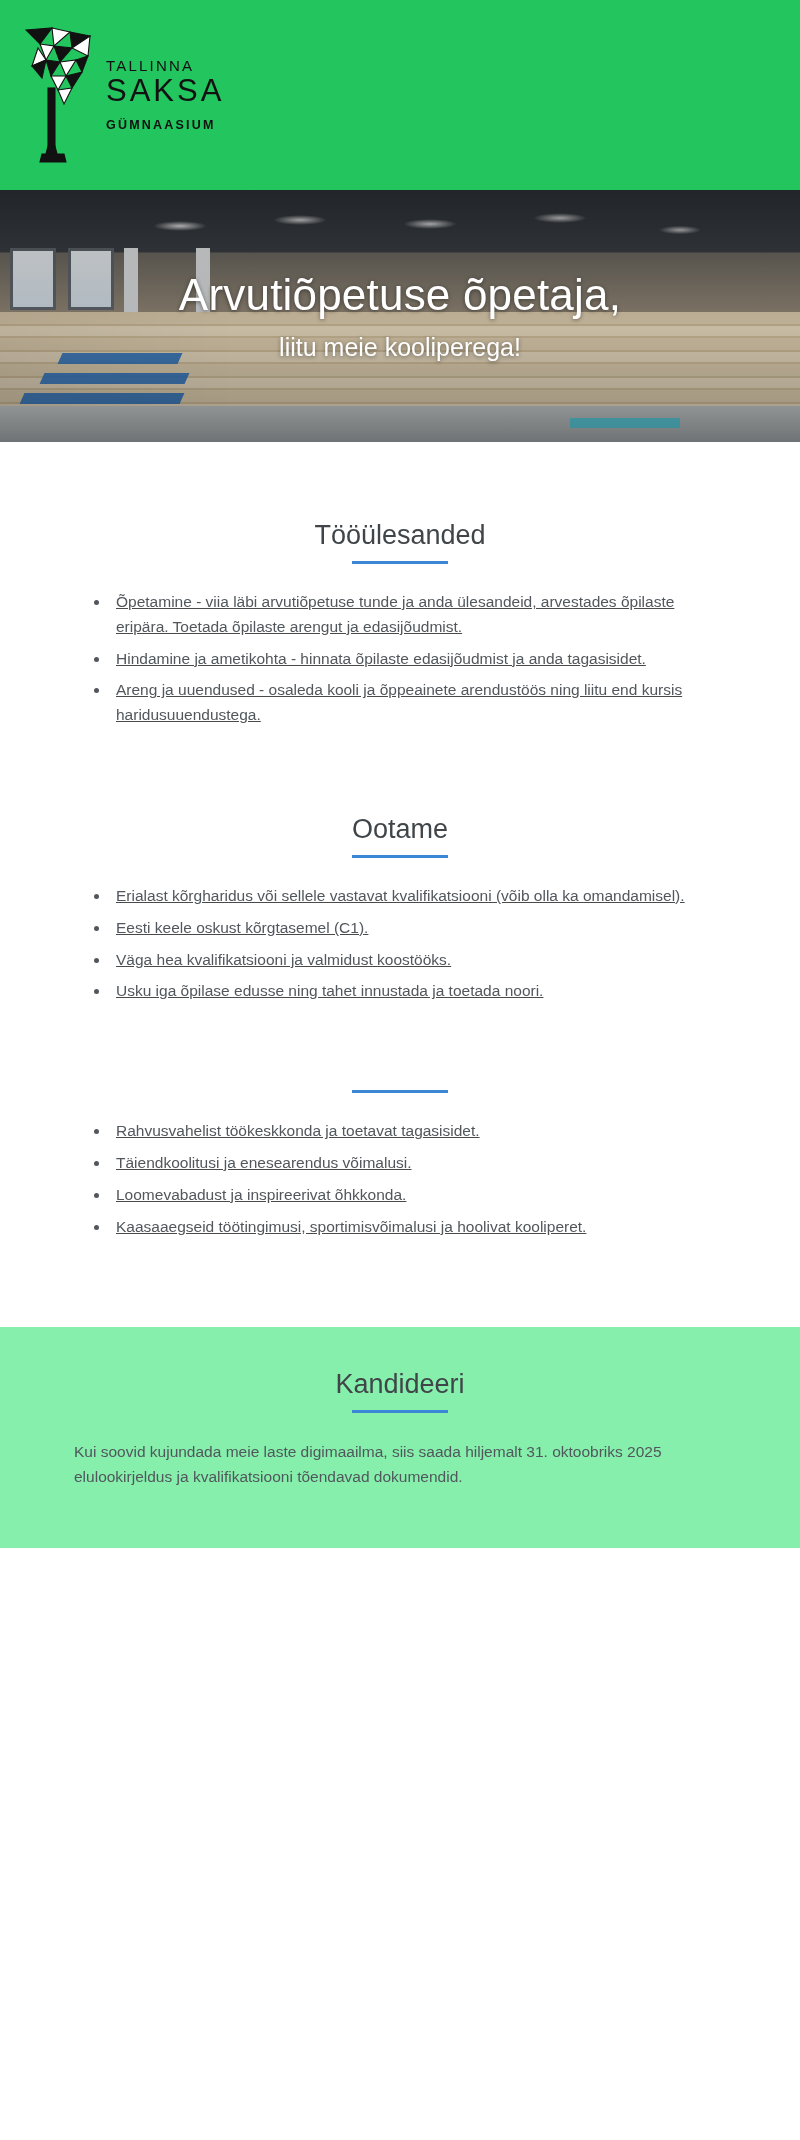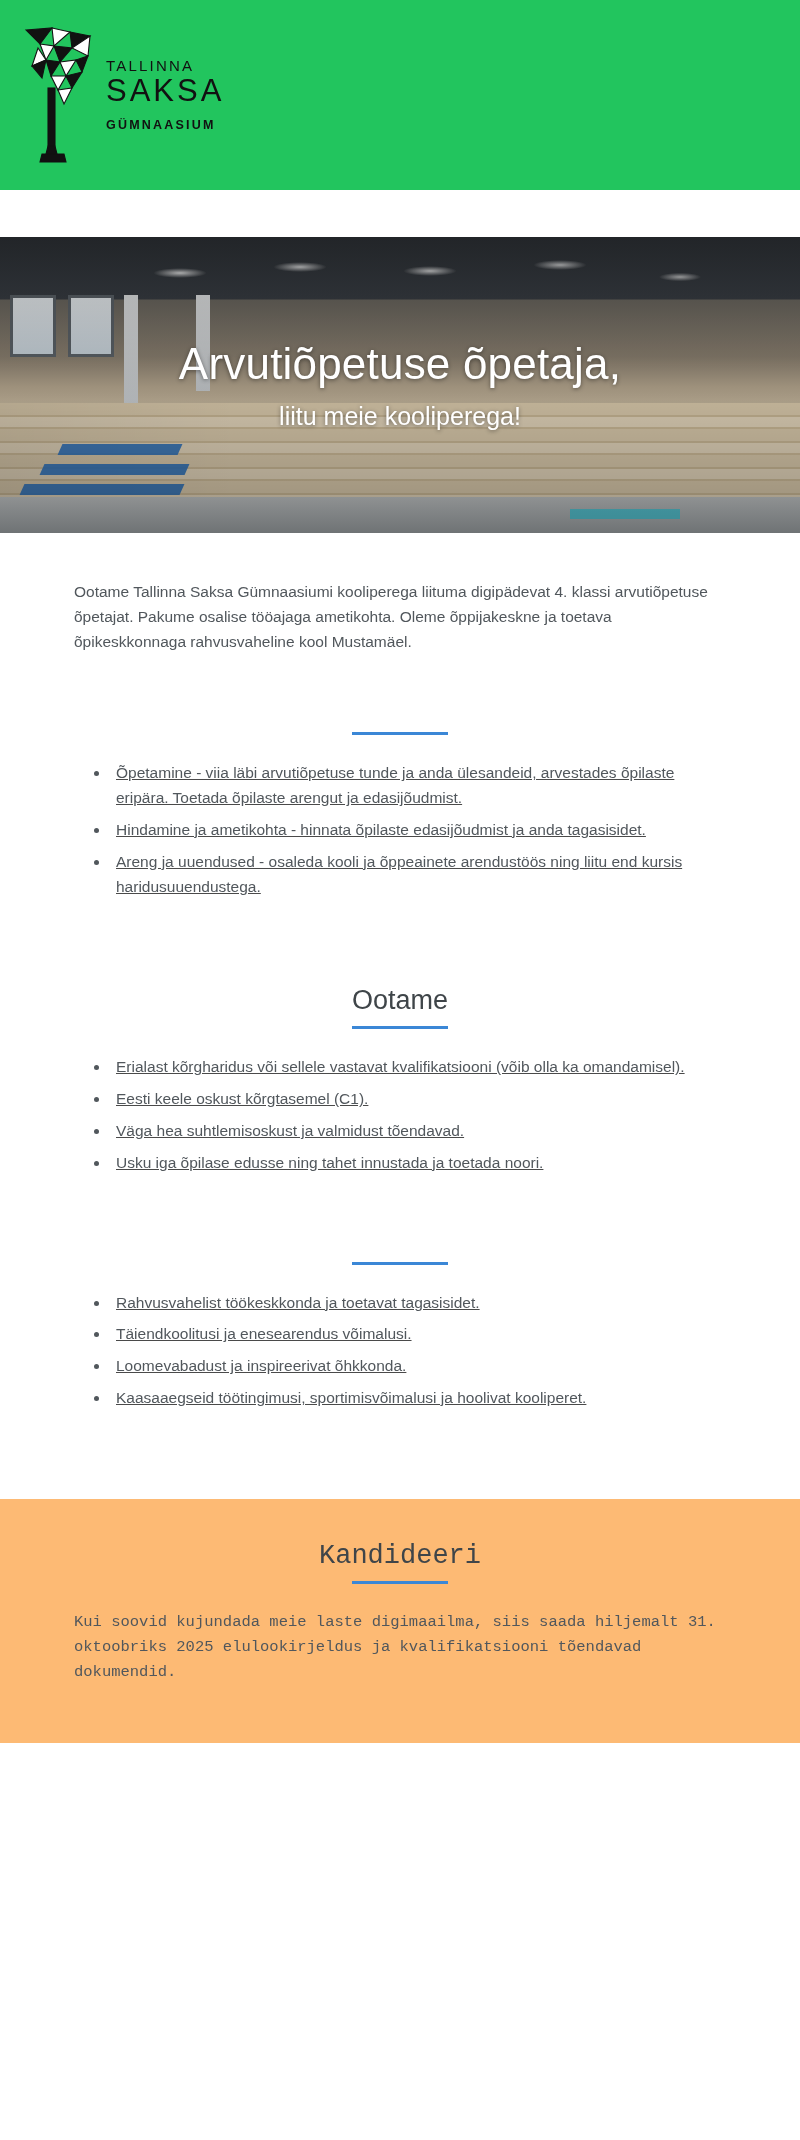--- a/index.html
+++ b/index.html
@@ -57,24 +57,23 @@
     letter-spacing: 2.2px;
     font-weight: 700;
     color: #111;
     margin-top: 13px;
   }
 
   
   .hero {
     position: relative;
     width: 100%;
-    height: 296px;
+    height: 252px;
     overflow: hidden;
     background: #701a75;
-    margin-top: 47px;
   }
   .hero-photo {
     position: absolute;
     inset: 0;
     background:
       
       radial-gradient(ellipse 38px 7px at 180px 36px, rgba(255,255,255,.85), rgba(255,255,255,0) 70%),
       radial-gradient(ellipse 38px 7px at 300px 30px, rgba(255,255,255,.8), rgba(255,255,255,0) 70%),
       radial-gradient(ellipse 38px 7px at 430px 34px, rgba(255,255,255,.8), rgba(255,255,255,0) 70%),
       radial-gradient(ellipse 38px 7px at 560px 28px, rgba(255,255,255,.75), rgba(255,255,255,0) 70%),
@@ -216,23 +215,22 @@
     line-height: 1.6;
     color: #51575c;
     margin-bottom: 7px;
     padding-left: 6px;
   }
   ul.bullets li::marker { color: #51575c; }
 
   
   .apply {
     margin-top: 88px;
-    background: #fdba74;
+    background: #86efac;
     padding: 42px 74px 58px 74px;
-    font-family: Liberation Mono, monospace;
   }
   .apply .section-title { margin-bottom: 10px; }
   .apply p {
     margin: 0;
     font-size: 15.5px;
     line-height: 1.62;
     color: #51575c;
   }
   .apply p.second { margin-top: 3px; }
 </style>
@@ -287,40 +285,38 @@
   <div class="hero-cyan"></div>
   <div class="hero-shade"></div>
   <div class="hero-copy">
     <h1 class="hero-title">Arvutiõpetuse õpetaja,</h1>
     <p class="hero-sub">liitu meie kooliperega!</p>
   </div>
 </section>
 
 <main class="page">
 
-  <div class="intro">
-    <p>Ootame Tallinna Saksa Gümnaasiumi kooliperega liituma digipädevat 4. klassi arvutiõpetuse õpetajat. Pakume osalise tööajaga ametikohta. Oleme õppijakeskne ja toetava õpikeskkonnaga rahvusvaheline kool Mustamäel.</p>
-  </div>
 
   <section class="section first-section">
+    <h2 class="section-title">Tööülesanded</h2>
     <div class="title-rule"></div>
     <ul class="bullets">
       <li>Õpetamine - viia läbi arvutiõpetuse tunde ja anda ülesandeid, arvestades õpilaste eripära. Toetada õpilaste arengut ja edasijõudmist.</li>
       <li>Hindamine ja ametikohta - hinnata õpilaste edasijõudmist ja anda tagasisidet.</li>
       <li>Areng ja uuendused - osaleda kooli ja õppeainete arendustöös ning liitu end kursis haridusuuendustega.</li>
     </ul>
   </section>
 
   <section class="section">
     <h2 class="section-title">Ootame</h2>
     <div class="title-rule"></div>
     <ul class="bullets">
       <li>Erialast kõrgharidus või sellele vastavat kvalifikatsiooni (võib olla ka omandamisel).</li>
       <li>Eesti keele oskust kõrgtasemel (C1).</li>
-      <li>Väga hea suhtlemisoskust ja valmidust tõendavad.</li>
+      <li>Väga hea kvalifikatsiooni ja valmidust koostööks.</li>
       <li>Usku iga õpilase edusse ning tahet innustada ja toetada noori.</li>
     </ul>
   </section>
 
   <section class="section">
     <div class="title-rule"></div>
     <ul class="bullets">
       <li>Rahvusvahelist töökeskkonda ja toetavat tagasisidet.</li>
       <li>Täiendkoolitusi ja enesearendus võimalusi.</li>
       <li>Loomevabadust ja inspireerivat õhkkonda.</li>

